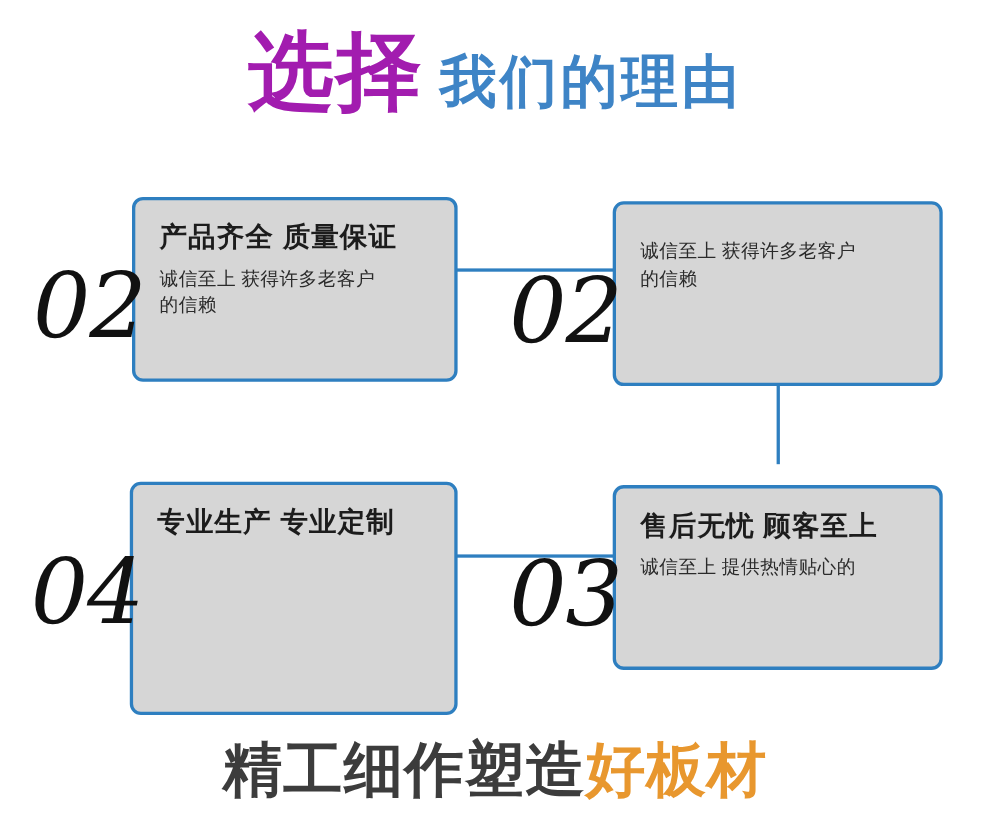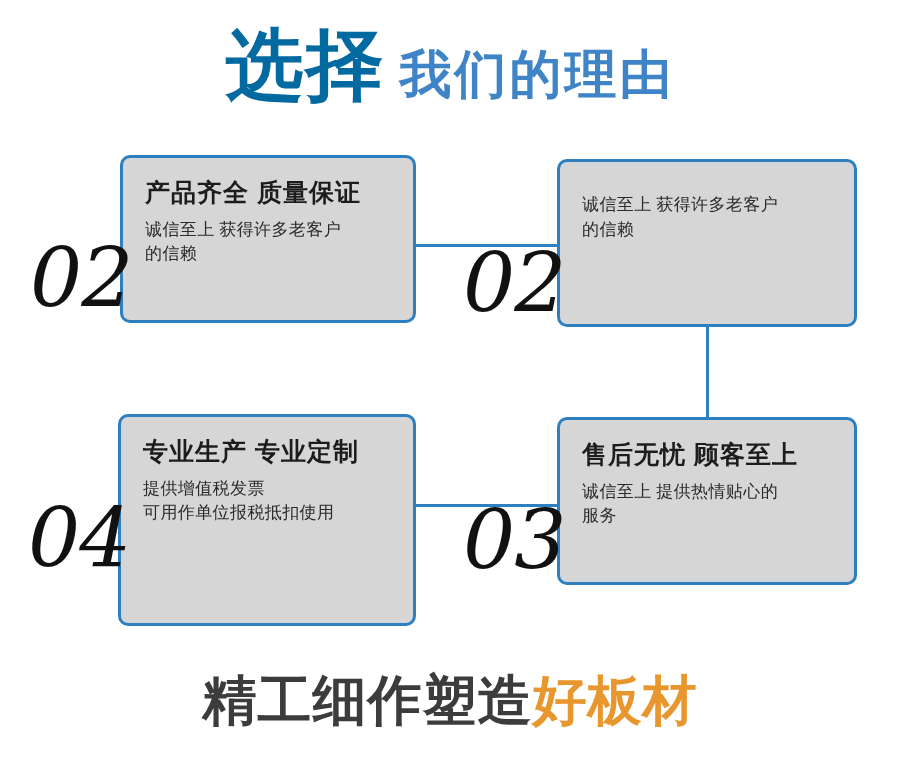--- a/index.html
+++ b/index.html
@@ -21,21 +21,21 @@
     position: absolute;
     left: 0;
     top: 26px;
     width: 900px;
     text-align: center;
     white-space: nowrap;
   }
   #header .hl-strong {
     font-size: 78px;
     font-weight: 700;
-    color: #0369a1;
+    color: #a21caf;
     letter-spacing: 2px;
     line-height: 1;
     vertical-align: baseline;
   }
   #header .hl-light {
     font-size: 52px;
     font-weight: 700;
     color: #3E84C6;
     letter-spacing: 3px;
     line-height: 1;
@@ -52,20 +52,21 @@
   #conn-02-03 { left: 706px;  top: 322px;  width: 3px;   height: 100px; }
   #conn-04-03 { left: 405px;  top: 504px;  width: 160px; height: 3px; }
 
   
   .card {
     position: absolute;
     background: #D6D6D6;
     border: 3px solid #2E7FC0;
     border-radius: 10px;
     box-sizing: border-box;
+    margin-top: 24px;
   }
   #card-01 { left: 120px; top: 155px; width: 296px; height: 168px; }
   #card-02 { left: 557px; top: 159px; width: 300px; height: 168px; }
   #card-04 { left: 118px; top: 414px; width: 298px; height: 212px; }
   #card-03 { left: 557px; top: 417px; width: 300px; height: 168px; }
 
   .card-inner {
     position: absolute;
     left: 0;
     top: 0;
@@ -164,34 +165,29 @@
       <span class="dline">诚信至上 获得许多老客户</span>
       <span class="dline">的信赖</span>
     </div>
   </div>
 </div>
 <div class="bignum" id="num-02">02</div>
 
 <div class="card" id="card-04">
   <div class="card-inner">
     <div class="card-title">专业生产 专业定制</div>
-    <div class="card-desc">
-      <span class="dline">提供增值税发票</span>
-      <span class="dline">可用作单位报税抵扣使用</span>
-    </div>
   </div>
 </div>
 <div class="bignum" id="num-04">04</div>
 
 <div class="card" id="card-03">
   <div class="card-inner">
     <div class="card-title">售后无忧 顾客至上</div>
     <div class="card-desc">
       <span class="dline">诚信至上 提供热情贴心的</span>
-      <span class="dline">服务</span>
     </div>
   </div>
 </div>
 <div class="bignum" id="num-03">03</div>
 
 <div id="footer">
   <span class="ft-dark">精工细作塑造</span><span class="ft-accent">好板材</span>
 </div>
 
 </body></html>

